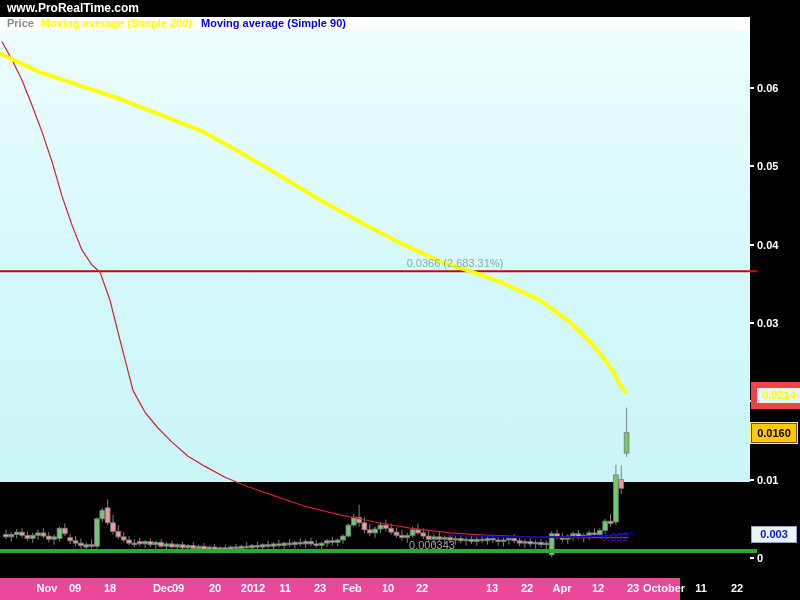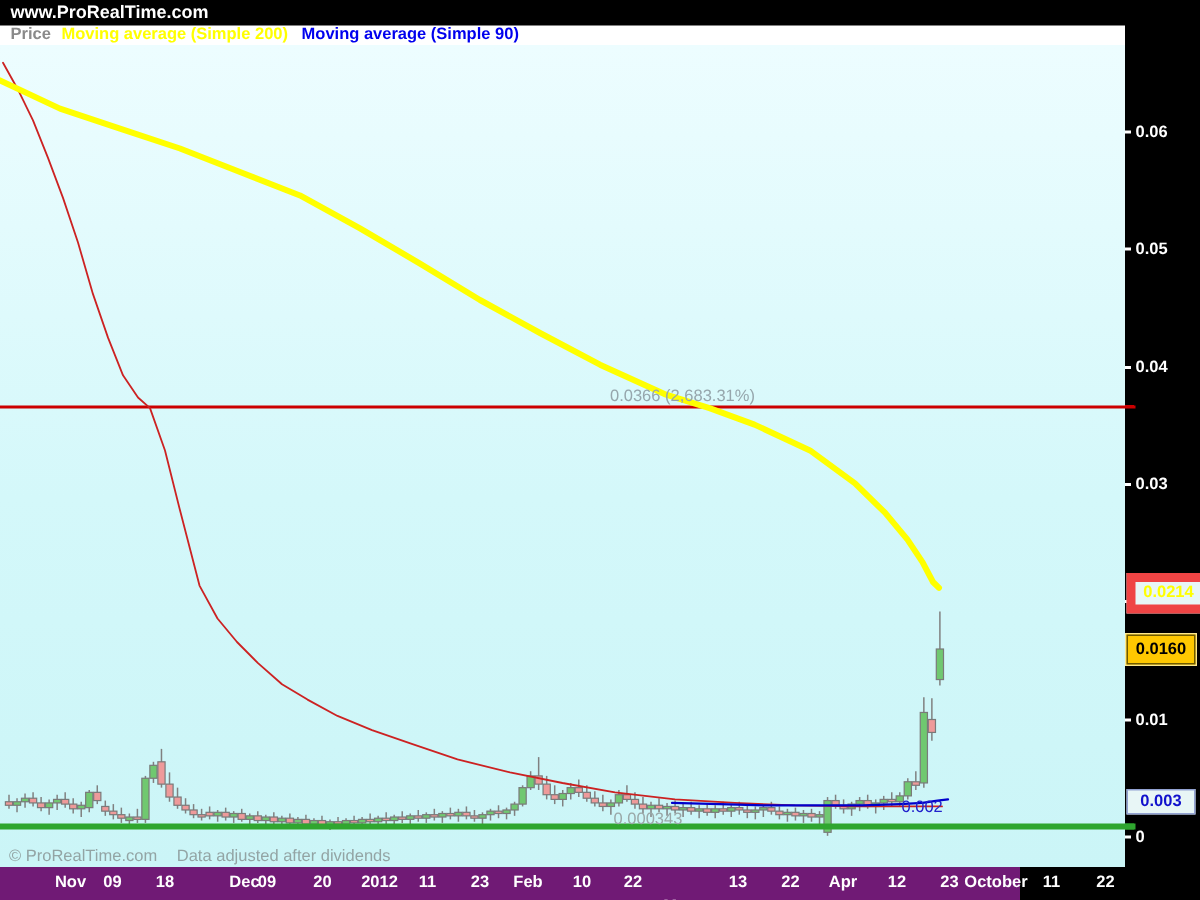--- a/index.html
+++ b/index.html
@@ -23,27 +23,27 @@
   #legend .ma90{color:#0000ee;margin-left:6px;}
   
   #yaxis{position:absolute;top:17px;left:750px;width:50px;height:583px;background:#000;z-index:1;}
   .ytick{position:absolute;left:7px;color:#fff;font-size:11px;font-weight:bold;line-height:12px;}
   .ydash{position:absolute;left:0;width:4px;height:2px;background:#fff;}
   .badge{position:absolute;left:1px;width:44px;text-align:center;font-size:11px;font-weight:bold;z-index:3;}
   #badge-ma200{height:15px;line-height:15px;background:#E8F6F6;border:6px solid #ef4444;color:#ffff00;}
   #badge-last{height:18px;line-height:18px;background:#FFC800;border:1px solid #6d5a00;color:#000;box-shadow:0 0 0 1px #ffe98c;}
   #badge-ma90{height:15px;line-height:15px;background:#E8F6F6;border:1px solid #92A2D2;color:#1111cc;}
   
-  #chart-wrap{position:absolute;top:30px;left:0;width:750px;height:548px;z-index:2;
+  #chart-wrap{position:absolute;top:30px;left:0;width:750px;height:452px;z-index:2;
               background:linear-gradient(180deg,#EDFDFF 0%,#D4F8FA 55%,#CBF5F7 100%);}
   #chart-svg{position:absolute;top:0;left:0;overflow:visible;}
   #statusbar{position:absolute;top:535px;left:6px;font-size:11px;color:#93A4A4;white-space:nowrap;}
   #statusbar .note{margin-left:10px;}
   
-  #xaxis{position:absolute;top:578px;left:0;width:680px;height:22px;background:#701a75;z-index:0;}
+  #xaxis{position:absolute;top:578px;left:0;width:680px;height:22px;background:#ec4899;z-index:0;}
   .xtick{position:absolute;top:4px;transform:translateX(-50%);color:#fff;font-size:11px;font-weight:bold;}
 </style>
 </head>
 <body>
 
 <div id="topbar">
   <span class="site">www.ProRealTime.com</span>
 </div>
 
 <div id="legend">
@@ -312,24 +312,20 @@
       <line x1="626.5999999999999" y1="407.6064" x2="626.5999999999999" y2="456.9543" stroke="#808080" stroke-width="1"></line>
       <rect x="624.1999999999999" y="432.672" width="4.8" height="20.36579999999998" fill="#70C870" stroke="#7a7a7a" stroke-width="0.8"></rect>
       <line x1="0" y1="550.9503" x2="757" y2="550.9503" stroke="#2FA62F" stroke-width="4"></line>
       <polyline points="2,41.8 12,59.8 22,80.2 32,105.3 42,131.9 52,161.7 62,196.1 72,225.1 82,250.2 92,265.0 100,272.1 110,300.3 120,340.2 133,390.4 145,412.3 158,428.0 172,442.1 188,456.2 205,466.4 225,477.3 248,486.7 275,496.1 305,506.3 340,514.9 375,522.0 410,528.2 450,532.9 490,535.3 530,536.9 570,537.6 605,537.6 628,537.6" fill="none" stroke="#CC2222" stroke-width="1.2" stroke-linecap="round" stroke-linejoin="round"></polyline>
       <polyline points="448,535.3 480,536.1 510,536.9 545,536.9 575,536.9 600,536.1 615,535.3 625,533.7 632,532.9" fill="none" stroke="#0000CC" stroke-width="1.5" stroke-linecap="round" stroke-linejoin="round"></polyline>
       <polyline points="0,53.6 40,72.4 80,85.7 120,99.0 160,114.7 200,130.3 240,152.3 280,175.7 320,200.0 360,222.0 400,243.1 443,262.7 473,272.1 503,283.1 540,300.3 570,322.2 590,341.8 605,359.8 615,374.7 622,388.0 626,391.9" fill="none" stroke="#FFFF00" stroke-width="4" stroke-linecap="round" stroke-linejoin="round"></polyline>
       <text x="455" y="267" fill="#96A6AC" text-anchor="middle" font-size="11" font-family="Liberation Sans, DejaVu Sans, sans-serif">0.0366 (2,683.31%)</text>
       <text x="432" y="549" fill="#9AA8A8" text-anchor="middle" font-size="11" font-family="Liberation Sans, DejaVu Sans, sans-serif">0.000343</text>
       <text x="601" y="541" fill="#2222CC" text-anchor="start" font-size="11" font-family="Liberation Sans, DejaVu Sans, sans-serif">0.002</text>
     </svg>
-  <div id="statusbar">
-    <span>© ProRealTime.com</span>
-    <span class="note">Data adjusted after dividends</span>
-  </div>
 </div>
 
 <div id="xaxis">
     <div class="xtick" style="left: 47px;">Nov</div>
     <div class="xtick" style="left: 75px;">09</div>
     <div class="xtick" style="left: 110px;">18</div>
     <div class="xtick" style="left: 163px;">Dec</div>
     <div class="xtick" style="left: 178px;">09</div>
     <div class="xtick" style="left: 215px;">20</div>
     <div class="xtick" style="left: 253px;">2012</div>

